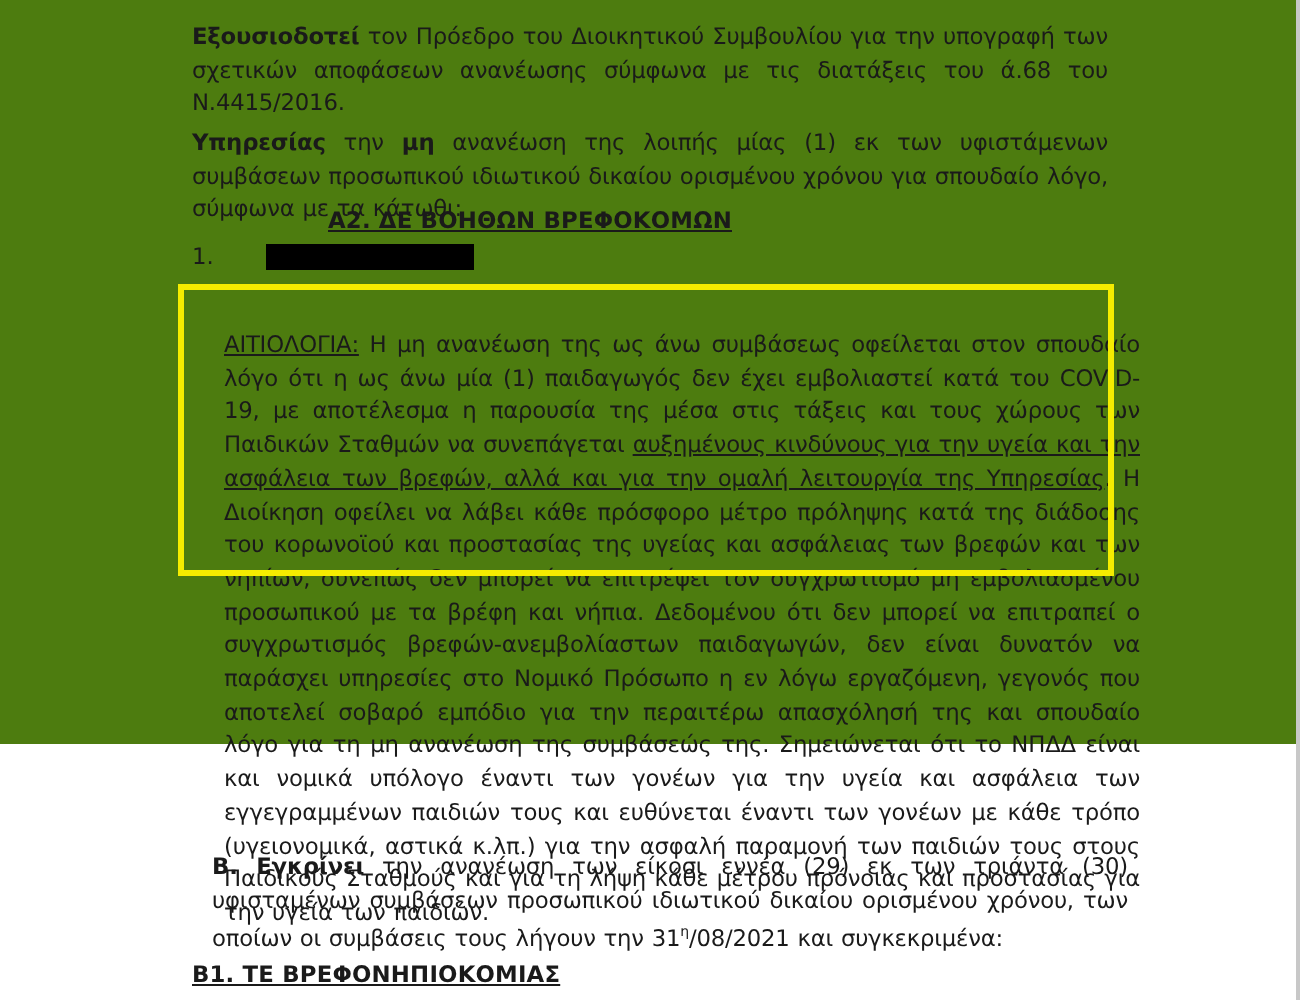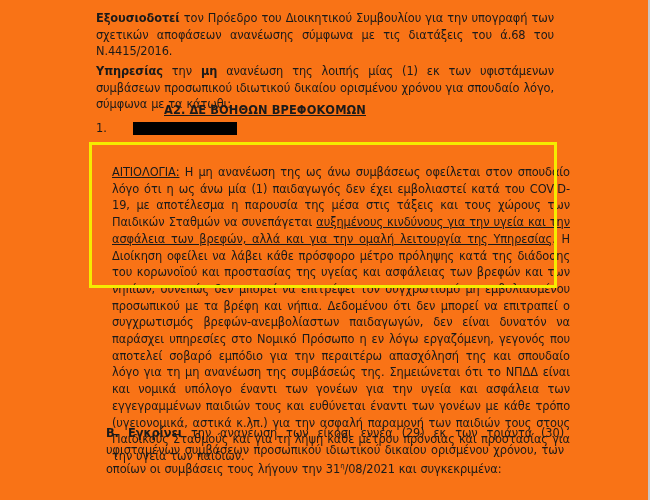--- a/index.html
+++ b/index.html
@@ -2,21 +2,21 @@
 <html><head>
 <meta charset="utf-8">
 <style>
   html, body { margin:0; padding:0; }
   body {
     width:650px; height:500px; overflow:hidden; background:#ffffff;
     position:relative;
     font-family:"DejaVu Sans", "Liberation Sans", sans-serif;
     color:#1a1a1a;
   }
-  .page { position:absolute; left:0; top:0; width:648px; height:500px; background:#f97316; }
+  .page { position:absolute; left:0; top:0; width:648px; height:372px; background:#4d7c0f; }
   .edge { position:absolute; right:0; top:0; width:2px; height:500px; background:#c8c8c8; }
   .para {
     position:absolute; left:96px; width:458px;
     font-size:11.4px; line-height:16.7px;
     text-align:justify; letter-spacing:-0.1px; word-spacing:0.4px;
   }
   .para b { font-weight:bold; }
   .u { text-decoration:underline; }
   .heading {
     position:absolute; font-weight:bold; font-size:11.4px; text-decoration:underline;
@@ -51,14 +51,15 @@
   <p class="para" style="top:148px;margin:16px;">
     <span class="u">ΑΙΤΙΟΛΟΓΙΑ:</span><span> Η μη ανανέωση της ως άνω συμβάσεως οφείλεται στον σπουδαίο λόγο ότι η ως άνω μία (1) παιδαγωγός δεν έχει εμβολιαστεί κατά του COVID-19, με αποτέλεσμα η παρουσία της μέσα στις τάξεις και τους χώρους των Παιδικών Σταθμών να συνεπάγεται </span><span class="u">αυξημένους κινδύνους για την υγεία και την ασφάλεια των βρεφών, αλλά και για την ομαλή λειτουργία της Υπηρεσίας</span><span>. Η Διοίκηση οφείλει να λάβει κάθε πρόσφορο μέτρο πρόληψης κατά της διάδοσης του κορωνοϊού και προστασίας της υγείας και ασφάλειας των βρεφών και των νηπίων, συνεπώς δεν μπορεί να επιτρέψει τον συγχρωτισμό μη εμβολιασμένου προσωπικού με τα βρέφη και νήπια. Δεδομένου ότι δεν μπορεί να επιτραπεί ο συγχρωτισμός βρεφών-ανεμβολίαστων παιδαγωγών, δεν είναι δυνατόν να παράσχει υπηρεσίες στο Νομικό Πρόσωπο η εν λόγω εργαζόμενη, γεγονός που αποτελεί σοβαρό εμπόδιο για την περαιτέρω απασχόλησή της και σπουδαίο λόγο για τη μη ανανέωση της συμβάσεώς της. Σημειώνεται ότι το ΝΠΔΔ είναι και νομικά υπόλογο έναντι των γονέων για την υγεία και ασφάλεια των εγγεγραμμένων παιδιών τους και ευθύνεται έναντι των γονέων με κάθε τρόπο (υγειονομικά, αστικά κ.λπ.) για την ασφαλή παραμονή των παιδιών τους στους Παιδικούς Σταθμούς και για τη λήψη κάθε μέτρου πρόνοιας και προστασίας για την υγεία των παιδιών.</span>
   </p>
 
   <div class="highlight"></div>
 
   <p class="para" style="top:415px;margin:10px;">
     <b>Β. Εγκρίνει</b><span> την ανανέωση των είκοσι εννέα (29) εκ των τριάντα (30) υφισταμένων συμβάσεων προσωπικού ιδιωτικού δικαίου ορισμένου χρόνου, των οποίων οι συμβάσεις τους λήγουν την 31</span><sup style="font-size:7px;">η</sup><span>/08/2021 και συγκεκριμένα:</span>
   </p>
 
+  <div class="heading" style="left:96px;top:480px;">Β1.  ΤΕ ΒΡΕΦΟΝΗΠΙΟΚΟΜΙΑΣ</div>
 </div>
 <div class="edge"></div>
 
 </body></html>

